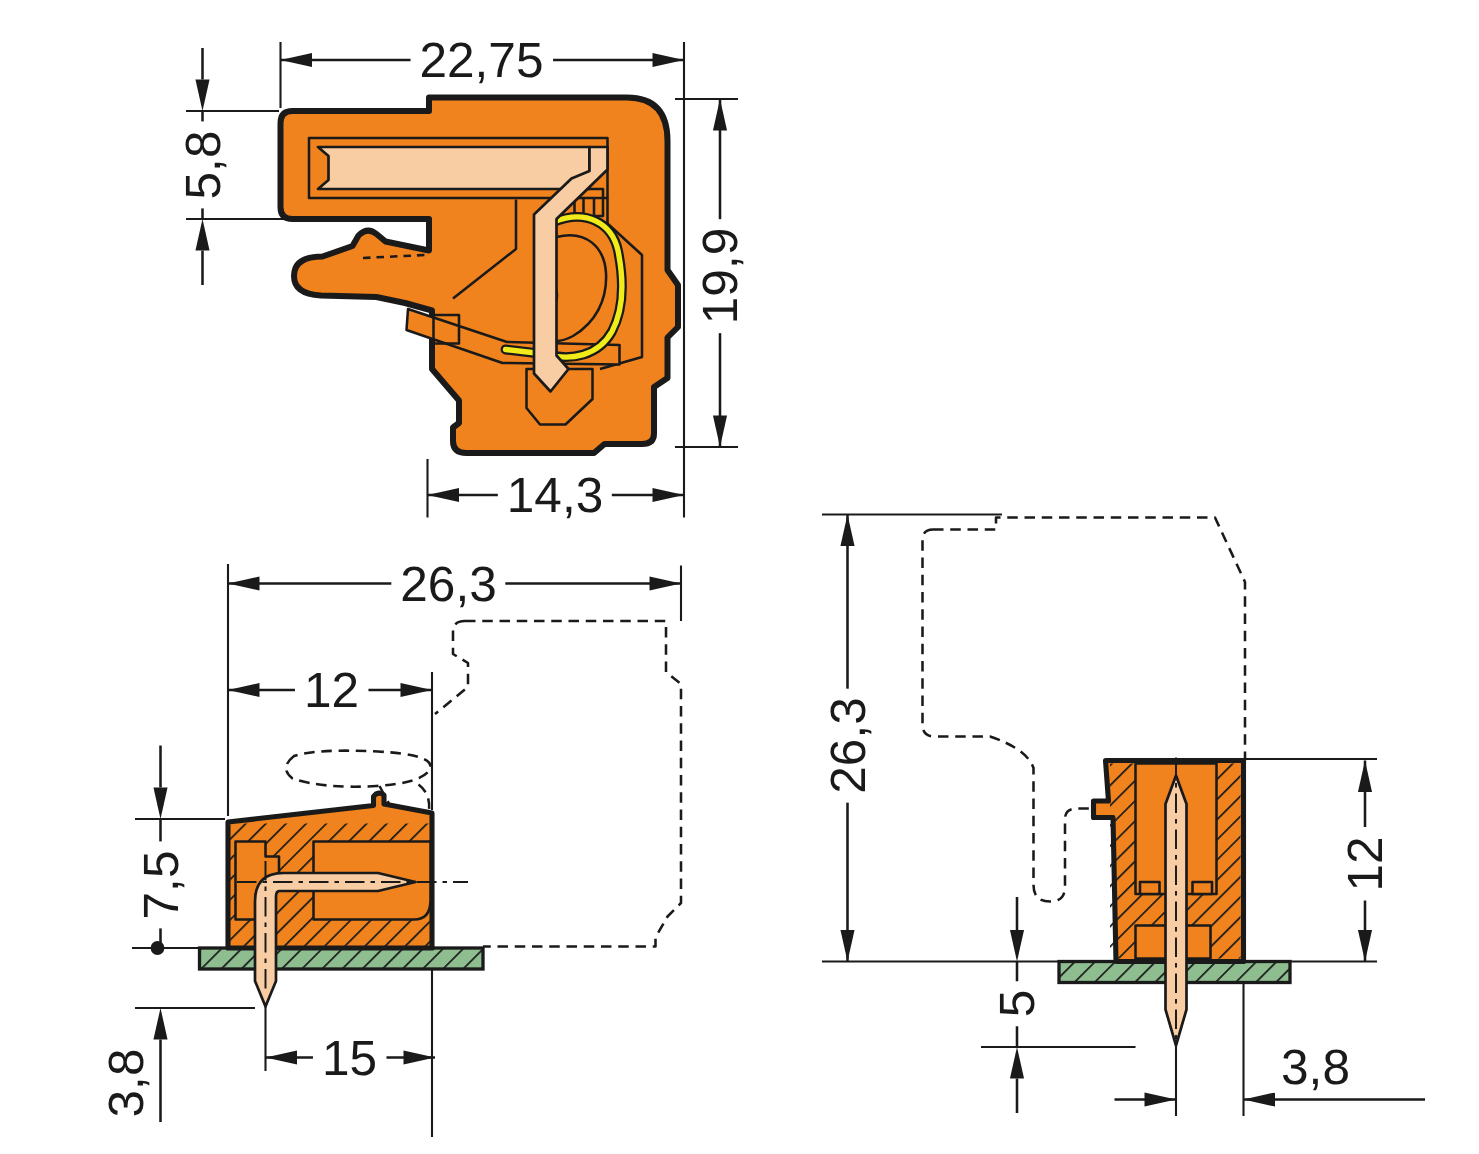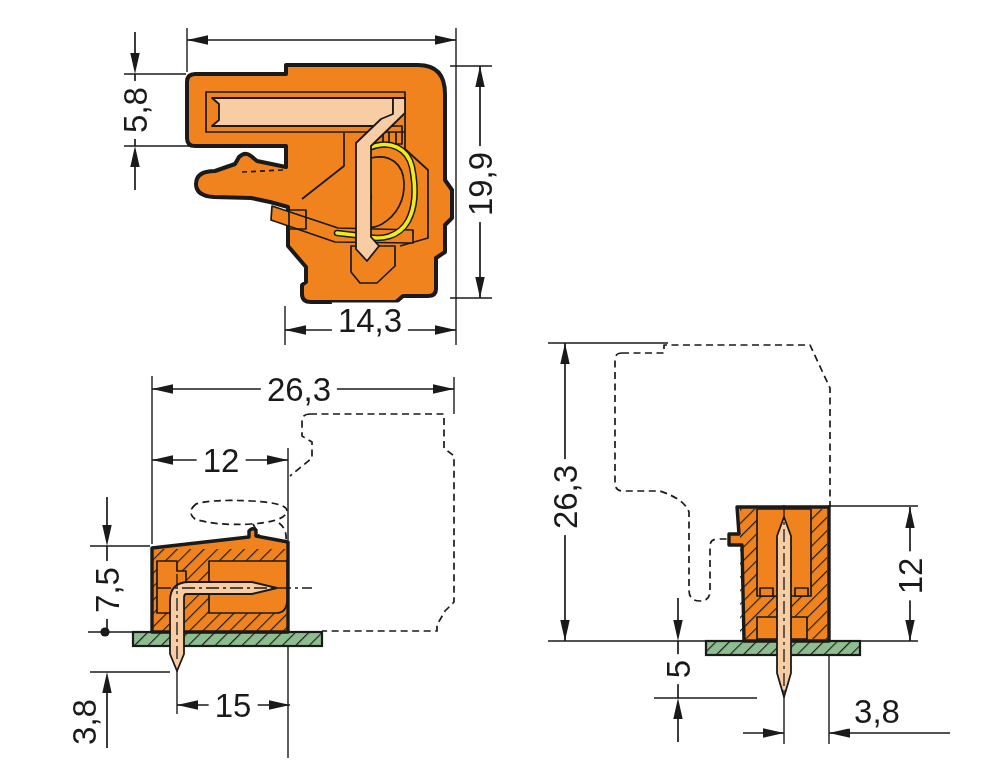--- a/index.html
+++ b/index.html
@@ -202,23 +202,24 @@
     <path class="thino" d="M760,588 H773 V596 H760 Z"></path>
     <path class="thino" d="M795,588 H808 V596 H795 Z"></path>
     <path class="thino" d="M757,617 H807 V639 H757 Z"></path>
 
     <path class="peach" d="M784,517 L791,536 V673 L784,697 L777,673 V536 Z"></path>
     <path class="cl" d="M784,505 V693"></path>
     <path class="ext" d="M784,697 V744"></path>
   </g>
 </svg>
 
+<div class="dim-label" style="left:321px;top:40px">22,75</div>
 <div class="dim-label rot" style="left:135px;top:110px">5,8</div>
 <div class="dim-label rot" style="left:480px;top:184px">19,9</div>
-<div class="dim-label" style="left:370px;top:320px">14,3</div>
+<div class="dim-label" style="left:370px;top:330px">14,3</div>
 
 <div class="dim-label" style="left:299px;top:389px">26,3</div>
 <div class="dim-label" style="left:221px;top:460px">12</div>
 <div class="dim-label rot" style="left:107px;top:590px">7,5</div>
 <div class="dim-label rot" style="left:84px;top:722px">3,8</div>
 <div class="dim-label" style="left:233px;top:705px">15</div>
 
 <div class="dim-label rot" style="left:565px;top:497px">26,3</div>
 <div class="dim-label rot" style="left:910px;top:576px">12</div>
 <div class="dim-label rot" style="left:678px;top:669px">5</div>

